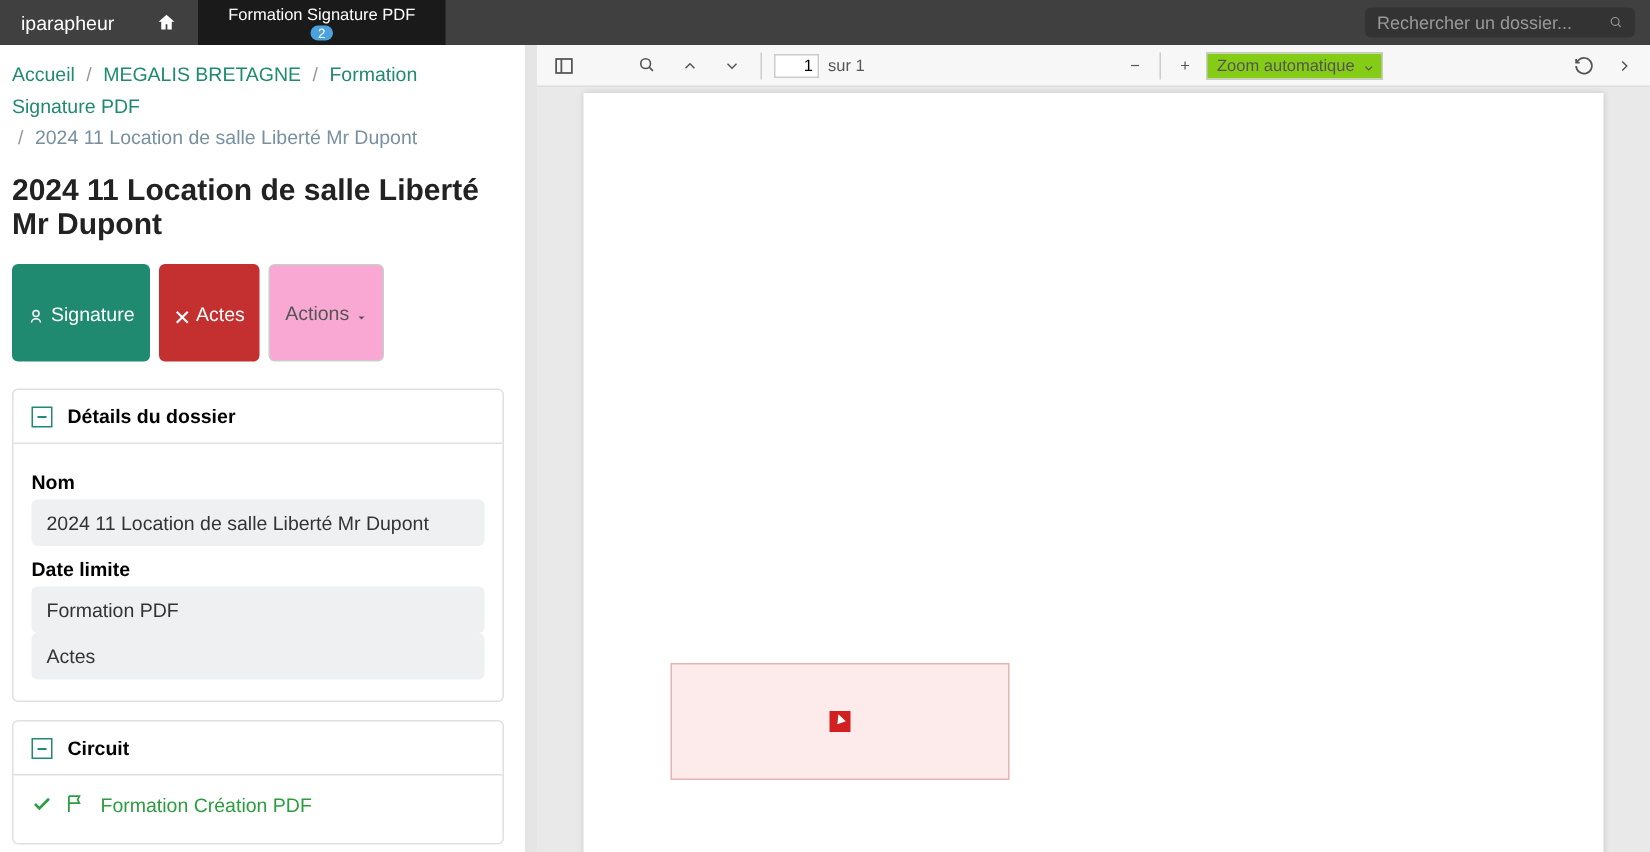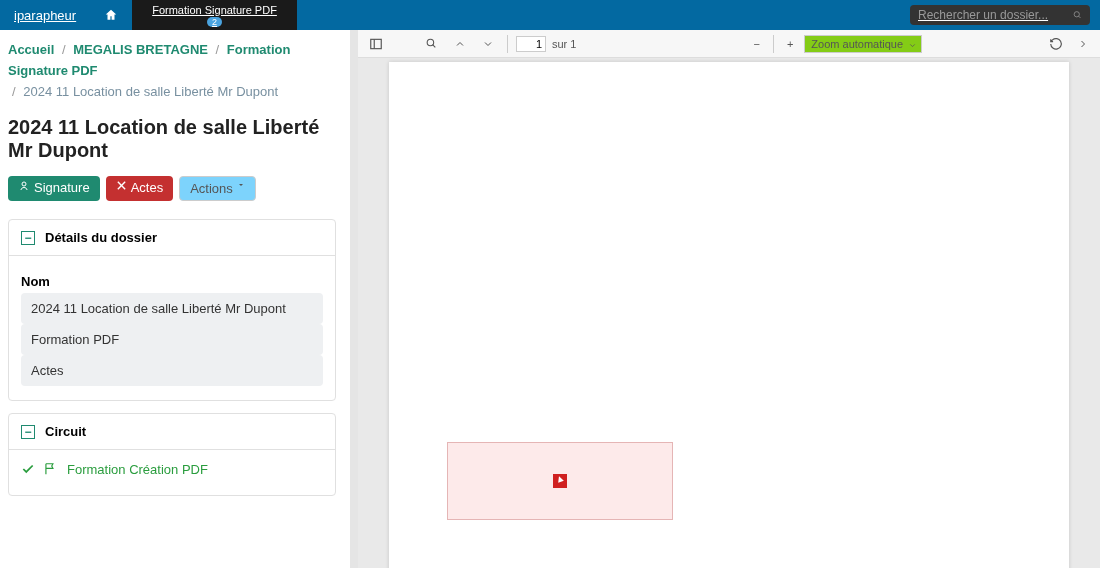--- a/index.html
+++ b/index.html
@@ -1,40 +1,40 @@
 <!DOCTYPE html>
 <html><head>
 <meta charset="utf-8">
 <style>
 * { box-sizing: border-box; margin: 0; padding: 0; }
 body { font-family: -apple-system, BlinkMacSystemFont, "Segoe UI", sans-serif; font-size: 13px; background: #fff; width: 1100px; height: 568px; overflow: hidden; }
-.topbar { background: #0369a1; color: #fff; height: 30px; display: flex; align-items: center; padding: 0; text-decoration: underline; }
+.topbar { background: #404040; color: #fff; height: 30px; display: flex; align-items: center; padding: 0; }
 .brand { padding: 0 14px; font-size: 13px; }
 .home-btn { padding: 0 14px; cursor: pointer; }
 .tab { background: #1a1a1a; padding: 4px 20px; position: relative; display: flex; flex-direction: column; align-items: center; font-size: 11px; height: 30px; justify-content: center; }
 .tab-badge { background: #4aa3df; color: #fff; font-size: 9px; border-radius: 8px; padding: 0 5px; margin-top: 1px; }
 .top-right { margin-left: auto; display: flex; align-items: center; gap: 8px; padding-right: 10px; flex-direction: column; }
 .wrench { cursor: pointer; padding: 0 6px; }
 .search-box { background: #333; border-radius: 4px; display: flex; align-items: center; padding: 3px 8px; width: 180px; }
 .search-box input { background: transparent; border: none; color: #ccc; outline: none; flex: 1; font-size: 12px; }
 .search-box input::placeholder { color: #999; }
 .user { padding: 0 6px; font-size: 13px; }
 .main { display: flex; height: calc(100% - 30px); }
 .left { width: 350px; padding: 10px 10px 10px 8px; overflow-y: auto; height: 100%; }
 .left-inner { padding-right: 4px; }
 .breadcrumb { font-size: 13px; margin-bottom: 8px; line-height: 1.6; }
-.breadcrumb a { color: #1f8a70; text-decoration: none; font-weight: bold; }
+.breadcrumb a { color: #1f8a70; text-decoration: none; }
 .breadcrumb-sep { color: #999; margin: 0 4px; }
 .breadcrumb-current { color: #7890a0; }
 .page-title { font-size: 20px; font-weight: 700; margin: 14px 0 14px 0; color: #222; }
 .btn-row { display: flex; gap: 6px; margin-bottom: 18px; }
-.btn { border-radius: 4px; padding: 4px 10px; font-size: 13px; cursor: pointer; border: none; display: inline-flex; align-items: flex-start; gap: 4px; }
+.btn { border-radius: 4px; padding: 24px 10px; font-size: 13px; cursor: pointer; border: none; display: inline-flex; align-items: flex-end; gap: 4px; }
 .btn-sign { background: #1f8a70; color: #fff; }
 .btn-reject { background: #c43030; color: #fff; }
-.btn-actions { background: #7dd3fc; border: 1px solid #ccc; color: #555; }
+.btn-actions { background: #f9a8d4; border: 1px solid #ccc; color: #555; }
 .panel { border: 1px solid #e0e0e0; border-radius: 4px; margin-bottom: 12px; }
 .panel-header { padding: 10px 12px; font-size: 13px; font-weight: 700; display: flex; align-items: center; gap: 10px; border-bottom: 1px solid #e0e0e0; }
 .panel-toggle { width: 14px; height: 14px; border: 1.5px solid #1f8a70; display: inline-flex; align-items: center; justify-content: center; color: #1f8a70; font-size: 12px; line-height: 1; cursor: pointer; }
 .panel-body { padding: 10px 12px 14px 12px; }
 .field-label { font-weight: 700; font-size: 13px; margin-top: 8px; margin-bottom: 4px; }
 .field-box { background: #eef0f2; border-radius: 4px; padding: 8px 10px; font-size: 13px; color: #333; }
 .field-text { font-size: 13px; color: #333; padding: 2px 0; }
 .circuit-list { padding: 6px 12px 12px 12px; }
 .circuit-item { display: flex; align-items: flex-start; gap: 10px; padding: 6px 0; }
 .circ-icons { display: flex; gap: 8px; width: 36px; }
@@ -126,20 +126,21 @@
       </div>
 
       <div class="panel">
         <div class="panel-header">
           <span class="panel-toggle">−</span>
           <span>Détails du dossier</span>
         </div>
         <div class="panel-body">
           <div class="field-label">Nom</div>
           <div class="field-box">2024 11 Location de salle Liberté Mr Dupont</div>
+          <div class="field-label">Date limite</div>
           <div class="field-box">Formation PDF</div>
           <div class="field-box">Actes</div>
         </div>
       </div>
 
       <div class="panel">
         <div class="panel-header">
           <span class="panel-toggle">−</span>
           <span>Circuit</span>
         </div>

